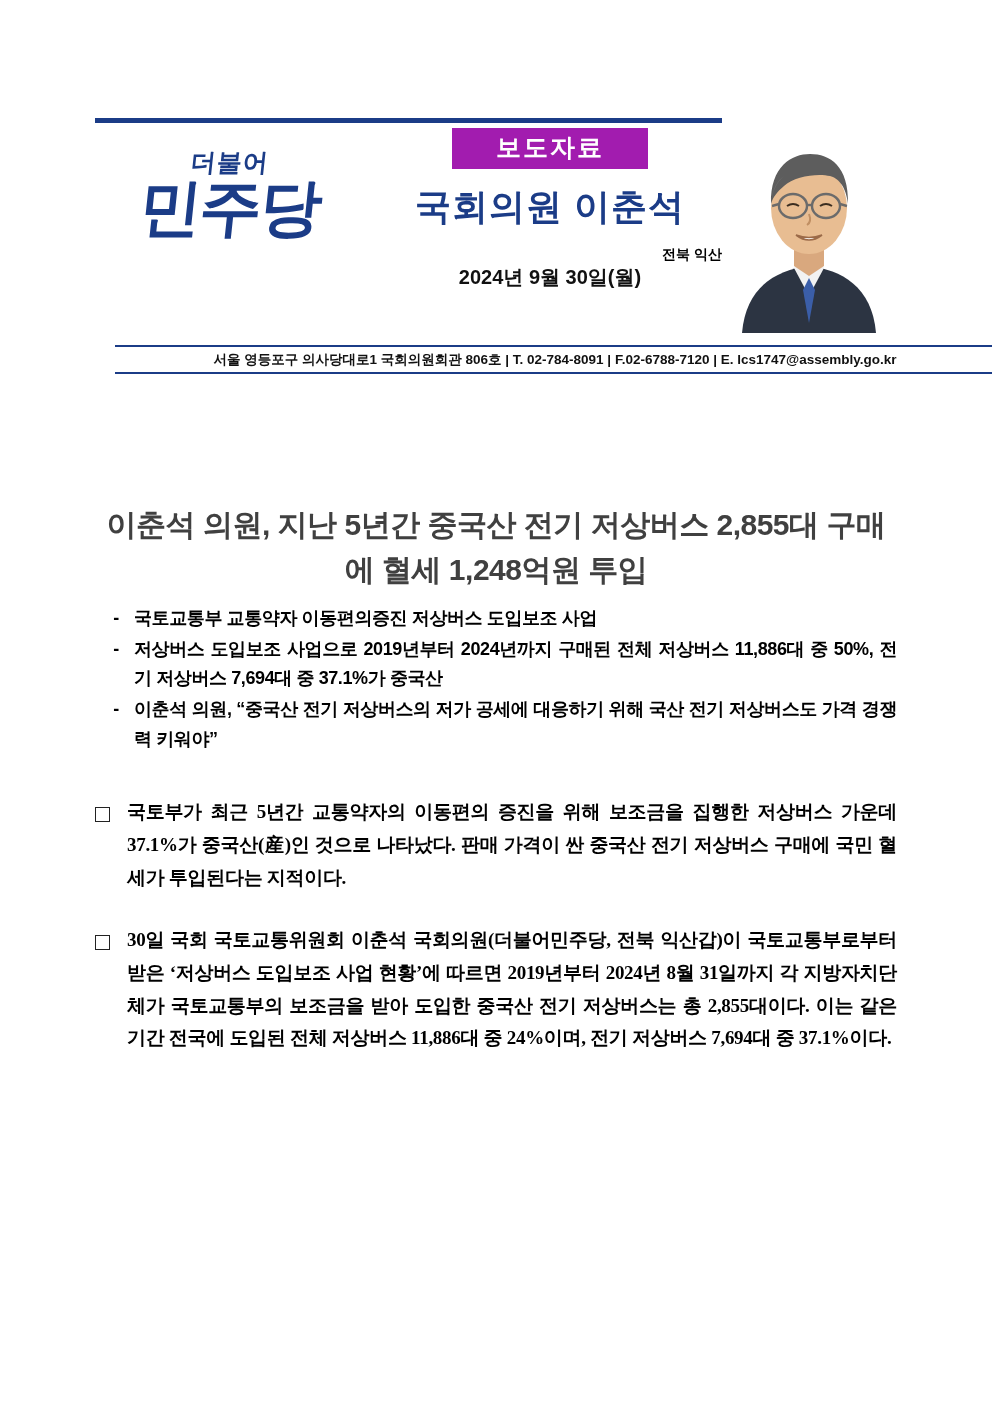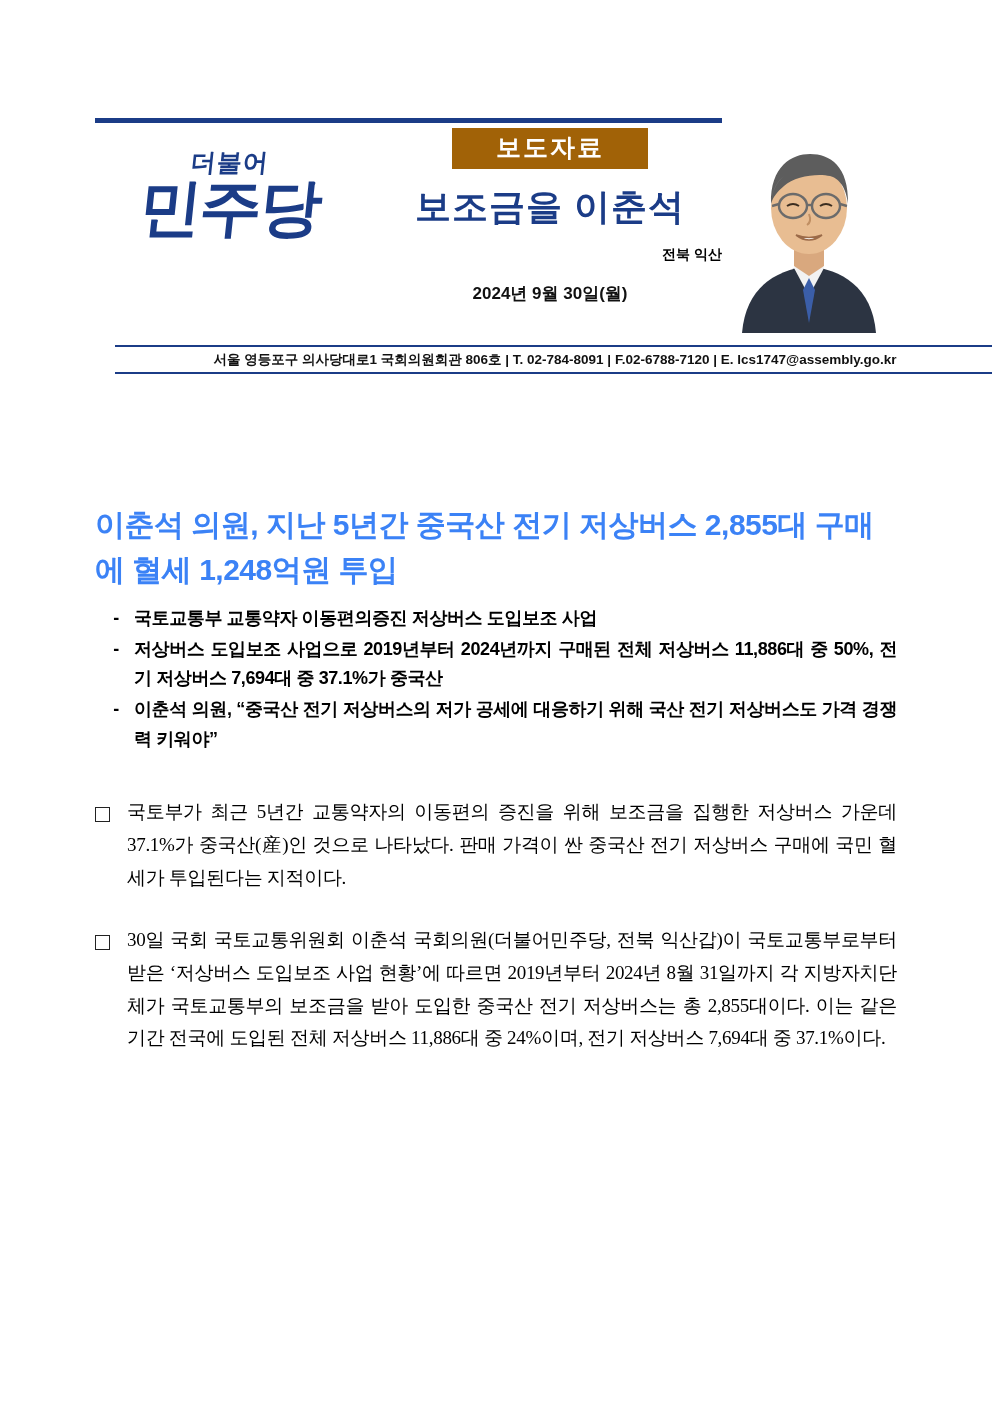--- a/index.html
+++ b/index.html
@@ -66,21 +66,21 @@
 
   .center-block {
     position: absolute;
     left: 255px;
     top: 128px;
     width: 400px;
     text-align: center;
   }
   .badge {
     display: inline-block;
-    background: #a16207;
+    background: #a21caf;
     color: #ffffff;
     font-size: 25px;
     font-weight: bold;
     letter-spacing: 2px;
     padding: 7px 44px 9px 44px;
     line-height: 1;
   }
   .name-line {
     margin-top: 14px;
     font-size: 36px;
@@ -90,22 +90,21 @@
   }
   .district {
     margin-top: 14px;
     font-size: 14px;
     font-weight: bold;
     color: #000000;
     letter-spacing: 0px;
     text-align: right;
   }
   .date-line {
-    margin-top: 18px;
-    font-size: 17px;
+    font-size: 20px;
     font-weight: bold;
     color: #111111;
   }
 
   
   .portrait {
     position: absolute;
     right: 0px;
     top: 118px;
     width: 175px;
@@ -140,26 +139,26 @@
     top: 372px;
     left: 20px;
     width: 880px;
     height: 2px;
     background: #1b3c87;
   }
 
   
   .title {
     margin-top: 272px;
-    text-align: left;
+    text-align: center;
     font-size: 30px;
     font-weight: bold;
     line-height: 1.5;
     letter-spacing: -0.5px;
-    color: #3b82f6;
+    color: #404040;
   }
 
   
   .summary {
     margin-top: 12px;
     margin-left: 10px;
   }
   .summary-item {
     display: flex;
     font-size: 18px;
@@ -175,20 +174,21 @@
   }
   .summary-item .txt {
     flex: 1;
     text-align: justify;
     margin-left: 7px;
   }
 
   
   .body {
     margin-top: 42px;
+    font-weight: bold;
   }
   .para {
     display: flex;
     margin-bottom: 30px;
     font-size: 19px;
     line-height: 1.72;
     letter-spacing: -0.3px;
     font-family: "Liberation Serif", serif;
   }
   .para .box {
@@ -218,21 +218,21 @@
 
     <div class="top-rule"></div>
 
     <div class="logo">
       <span class="logo-small">더불어</span>
       <span class="logo-main">민주당</span>
     </div>
 
     <div class="center-block">
       <div class="badge">보도자료</div>
-      <div class="name-line">보조금을  이춘석</div>
+      <div class="name-line">국회의원  이춘석</div>
       <div class="district">전북 익산시갑</div>
       <div class="date-line">2024년 9월 30일(월)</div>
     </div>
 
     <div class="portrait">
       <svg width="175" height="215" viewBox="0 0 175 215" xmlns="http://www.w3.org/2000/svg">
         <rect x="0" y="0" width="175" height="215" fill="#ffffff"></rect>
 
         <path d="M20 215 C24 168 55 152 87 148 C119 152 150 168 154 215 Z" fill="#2c3442"></path>
 

